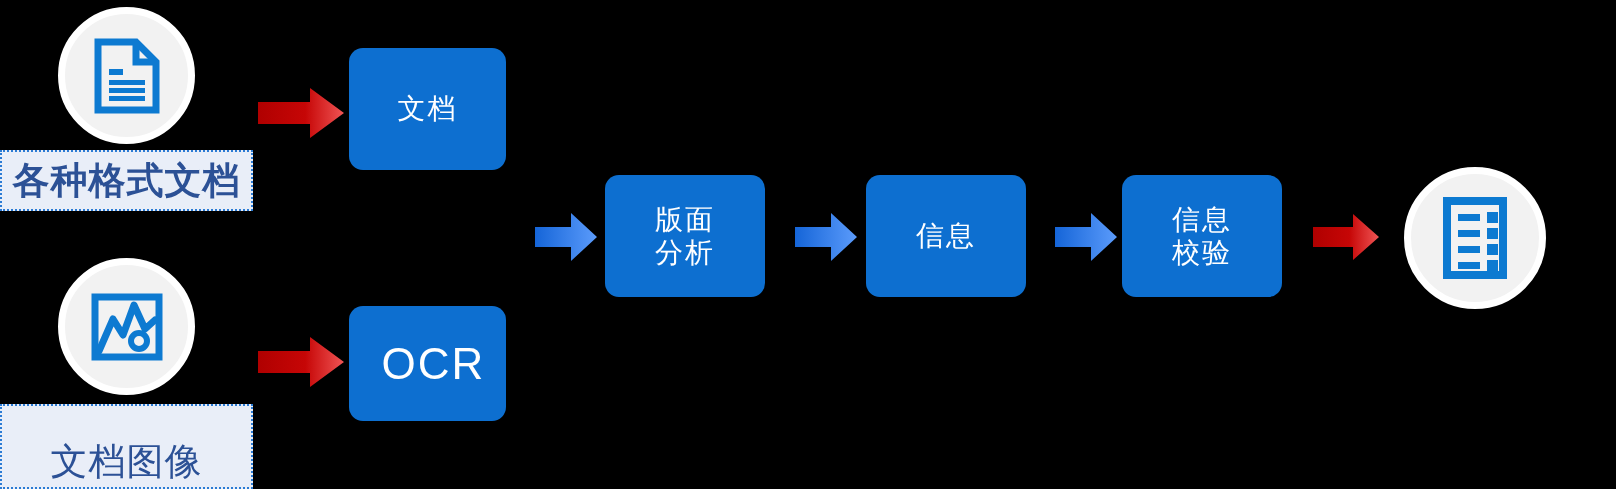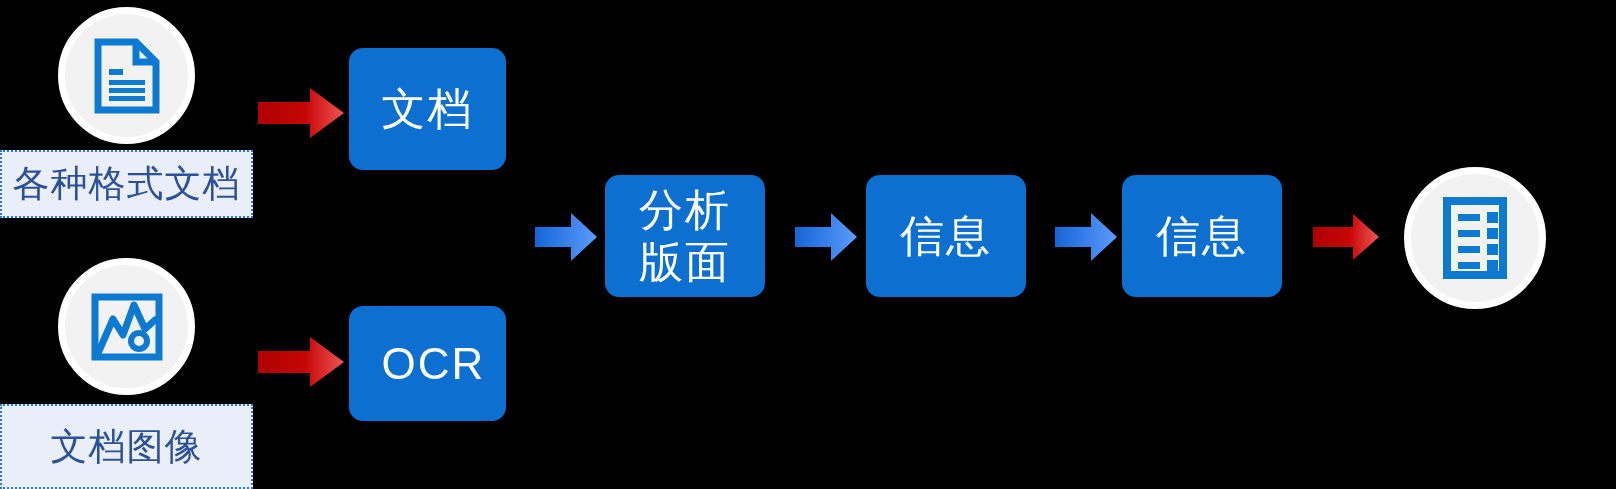--- a/index.html
+++ b/index.html
@@ -47,21 +47,21 @@
   .proc-box {
     position: absolute;
     background: #0d6fd0;
     border-radius: 14px;
     box-sizing: border-box;
     display: flex;
     flex-direction: column;
     align-items: center;
     justify-content: center;
     color: #ffffff;
-    font-size: 44px;
+    font-size: 28px;
     line-height: 1.18;
     letter-spacing: 2px;
   }
   .proc-box .line { display: block; }
   .proc-box.latin { font-size: 44px; letter-spacing: 2px; padding-left: 12px; }
 
   
   .arrow { position: absolute; }
 
   svg { display: block; overflow: visible; }
@@ -91,35 +91,35 @@
         <path d="M4 4 H42 L62 24 V72 H4 Z" stroke="#0d7ad1" stroke-width="7" fill="#f2f2f2"></path>
         <path d="M42 4 V24 H62" stroke="#0d7ad1" stroke-width="7" fill="none"></path>
         <rect x="15" y="31" width="14" height="6" fill="#0d7ad1"></rect>
         <rect x="15" y="42" width="36" height="5" fill="#0d7ad1"></rect>
         <rect x="15" y="50" width="36" height="5" fill="#0d7ad1"></rect>
         <rect x="15" y="58" width="36" height="5" fill="#0d7ad1"></rect>
       </svg>
     </span>
   </div>
 
-  <div class="caption-box" style="left:0px; top:150px; width:253px; height:68px;">
+  <div class="caption-box" style="left:0px; top:150px; width:253px; height:61px;font-weight:bold;">
     <span>各种格式文档</span>
   </div>
 
   <div class="icon-circle" style="left:58px; top:258px; width:137px; height:137px;">
     <span>
       <svg width="72" height="68" viewBox="0 0 72 68" fill="none">
         <rect x="4" y="4" width="64" height="60" stroke="#0d7ad1" stroke-width="7" fill="#f2f2f2"></rect>
         <path d="M8 58 L22 26 L32 42 L43 12 L54 36 L64 27" stroke="#0d7ad1" stroke-width="7" fill="none" stroke-linejoin="round" stroke-linecap="round"></path>
         <circle cx="48" cy="48" r="8" stroke="#0d7ad1" stroke-width="6" fill="#f2f2f2"></circle>
       </svg>
     </span>
   </div>
 
-  <div class="caption-box" style="left:0px; top:404px; width:253px; height:85px;">
+  <div class="caption-box" style="left:0px; top:404px; width:253px; height:85px;align-items:flex-end;">
     <span>文档图像</span>
   </div>
 
   <div class="arrow" style="left:258px; top:88px;">
     <svg width="86" height="50" viewBox="0 0 86 50">
       <path d="M0 14 H52 V0 L86 25 L52 50 V36 H0 Z" fill="url(#redGrad)"></path>
     </svg>
   </div>
 
   <div class="proc-box" style="left:349px; top:48px; width:157px; height:122px;">
@@ -136,42 +136,43 @@
     <span class="line">OCR</span>
   </div>
 
   <div class="arrow" style="left:535px; top:213px;">
     <svg width="62" height="48" viewBox="0 0 62 48">
       <path d="M0 14 H36 V0 L62 24 L36 48 V34 H0 Z" fill="url(#blueGrad)"></path>
     </svg>
   </div>
 
   <div class="proc-box" style="left:605px; top:175px; width:160px; height:122px;">
+    <span class="line">版面</span>
     <span class="line">分析</span>
-    <span class="line">版面</span>
   </div>
 
   <div class="arrow" style="left:795px; top:213px;">
     <svg width="62" height="48" viewBox="0 0 62 48">
       <path d="M0 14 H36 V0 L62 24 L36 48 V34 H0 Z" fill="url(#blueGrad)"></path>
     </svg>
   </div>
 
   <div class="proc-box" style="left:866px; top:175px; width:160px; height:122px;">
     <span class="line">信息</span>
   </div>
 
   <div class="arrow" style="left:1055px; top:213px;">
     <svg width="62" height="48" viewBox="0 0 62 48">
       <path d="M0 14 H36 V0 L62 24 L36 48 V34 H0 Z" fill="url(#blueGrad)"></path>
     </svg>
   </div>
 
   <div class="proc-box" style="left:1122px; top:175px; width:160px; height:122px;">
     <span class="line">信息</span>
+    <span class="line">校验</span>
   </div>
 
   <div class="arrow" style="left:1313px; top:214px;">
     <svg width="66" height="46" viewBox="0 0 66 46">
       <path d="M0 13 H40 V0 L66 23 L40 46 V33 H0 Z" fill="url(#redGrad)"></path>
     </svg>
   </div>
 
   <div class="icon-circle" style="left:1404px; top:167px; width:142px; height:142px;">
     <span>

